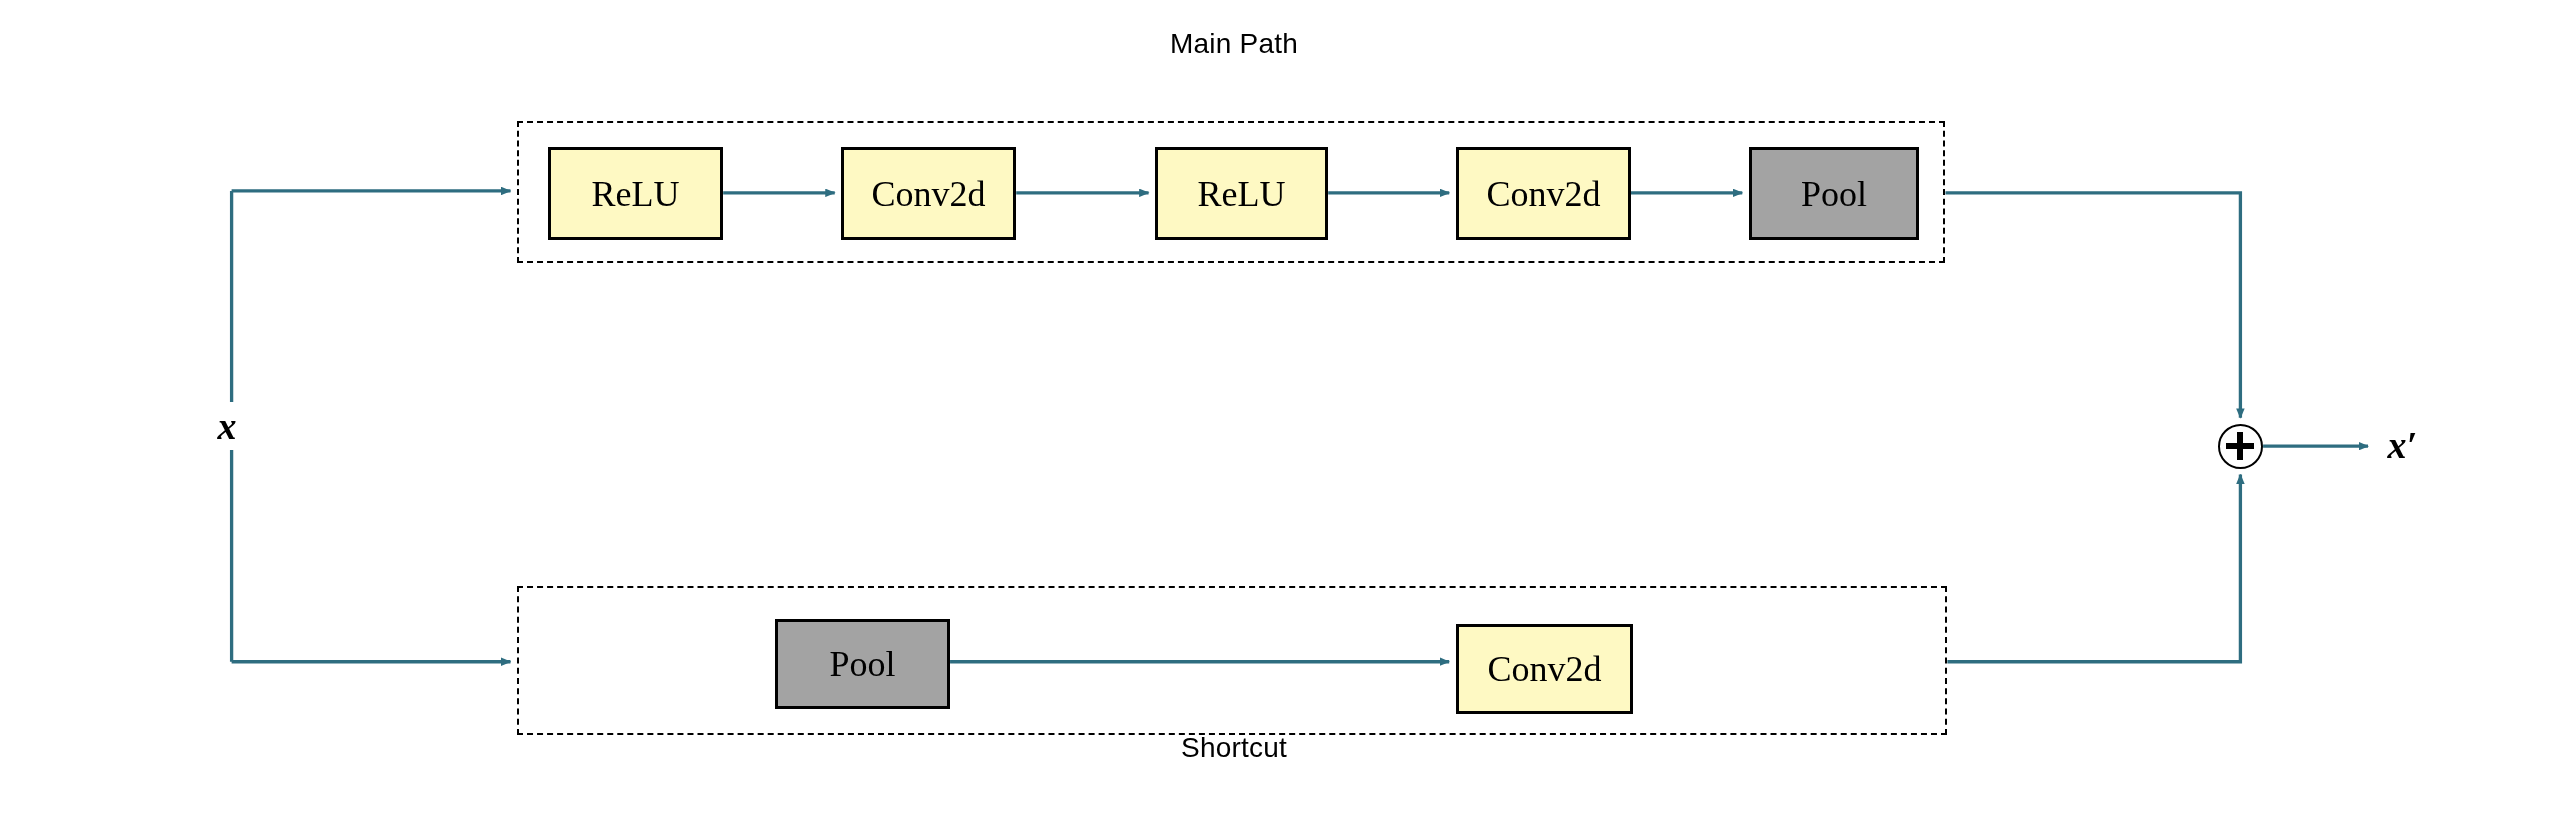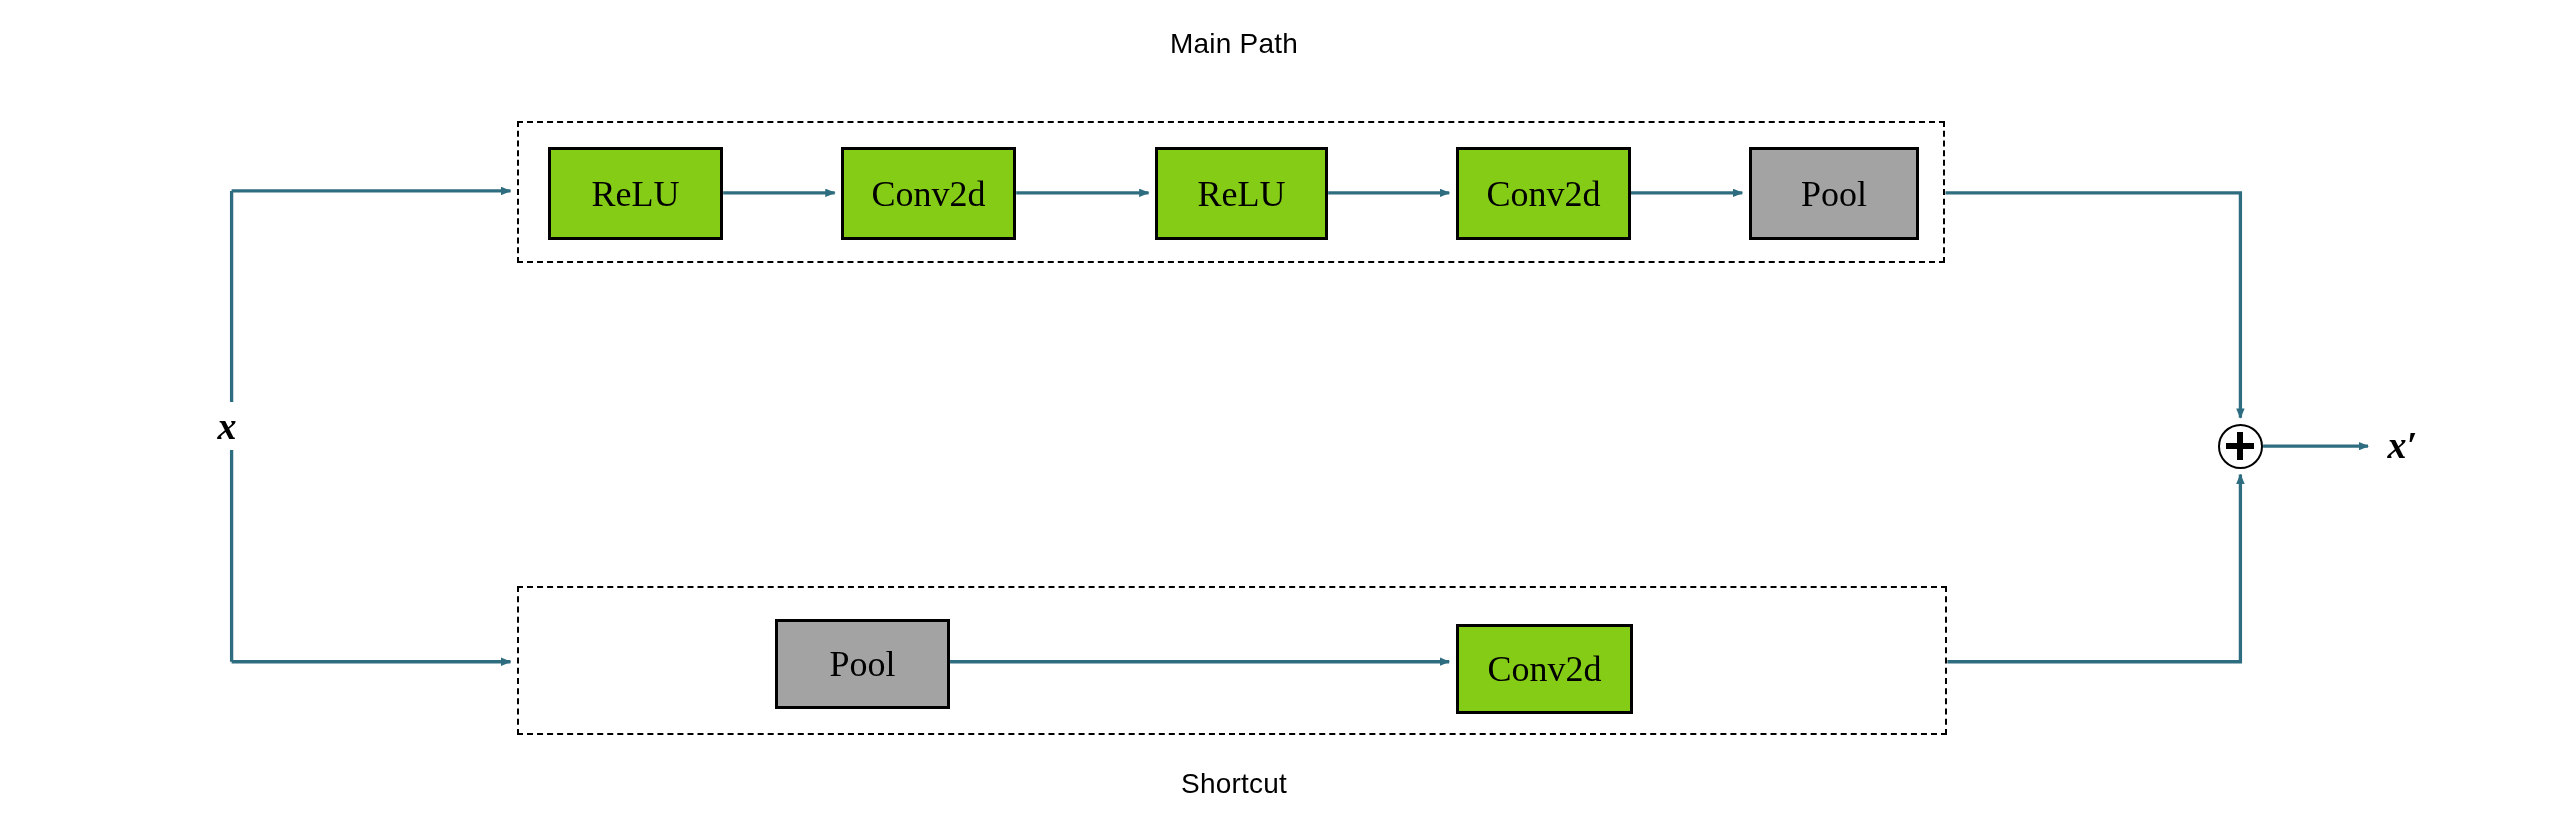--- a/index.html
+++ b/index.html
@@ -14,21 +14,21 @@
     transform:translateX(-50%);
   }
 
   .dashed-group{
     position:absolute;border:2.8px dashed #000000;background:transparent;
     box-sizing:border-box;
   }
 
   .node{
     position:absolute;box-sizing:border-box;border:3.8px solid #000000;
-    background:#84cc16;display:flex;align-items:center;justify-content:center;
+    background:#fef9c3;display:flex;align-items:center;justify-content:center;
     font-family:"Liberation Serif", serif;font-size:36px;color:#000000;
     line-height:1;white-space:nowrap;
   }
   .node.fill-blue{background:#a3a3a3;}
 
   .var-label{
     position:absolute;font-family:"Liberation Serif", serif;
     font-style:italic;font-weight:bold;font-size:38px;color:#000000;
     white-space:nowrap;background:#ffffff;padding:1.9px 7.6px;
   }
@@ -71,21 +71,21 @@
       <path d="M1005,700 L1533,700" marker-end="url(#arrow)"></path>
 
       <path d="M2060,700 L2370,700 L2370,502" marker-end="url(#arrow)"></path>
 
       <path d="M2394,472 L2505,472" marker-end="url(#arrow)"></path>
     </g>
   </svg>
 
   <div class="group-label" style="left:1234px;top:28px;">Main Path</div>
 
-  <div class="group-label" style="left:1234px;top:768px;">Shortcut</div>
+  <div class="group-label" style="left:1234px;top:732px;">Shortcut</div>
 
   <div class="dashed-group" style="left:517px;top:121px;width:1428px;height:142px;"></div>
 
   <div class="node" style="left:548px;top:147px;width:175px;height:93px;">
     <span>ReLU</span>
   </div>
 
   <div class="node" style="left:841px;top:147px;width:175px;height:93px;">
     <span>Conv2d</span>
   </div>

